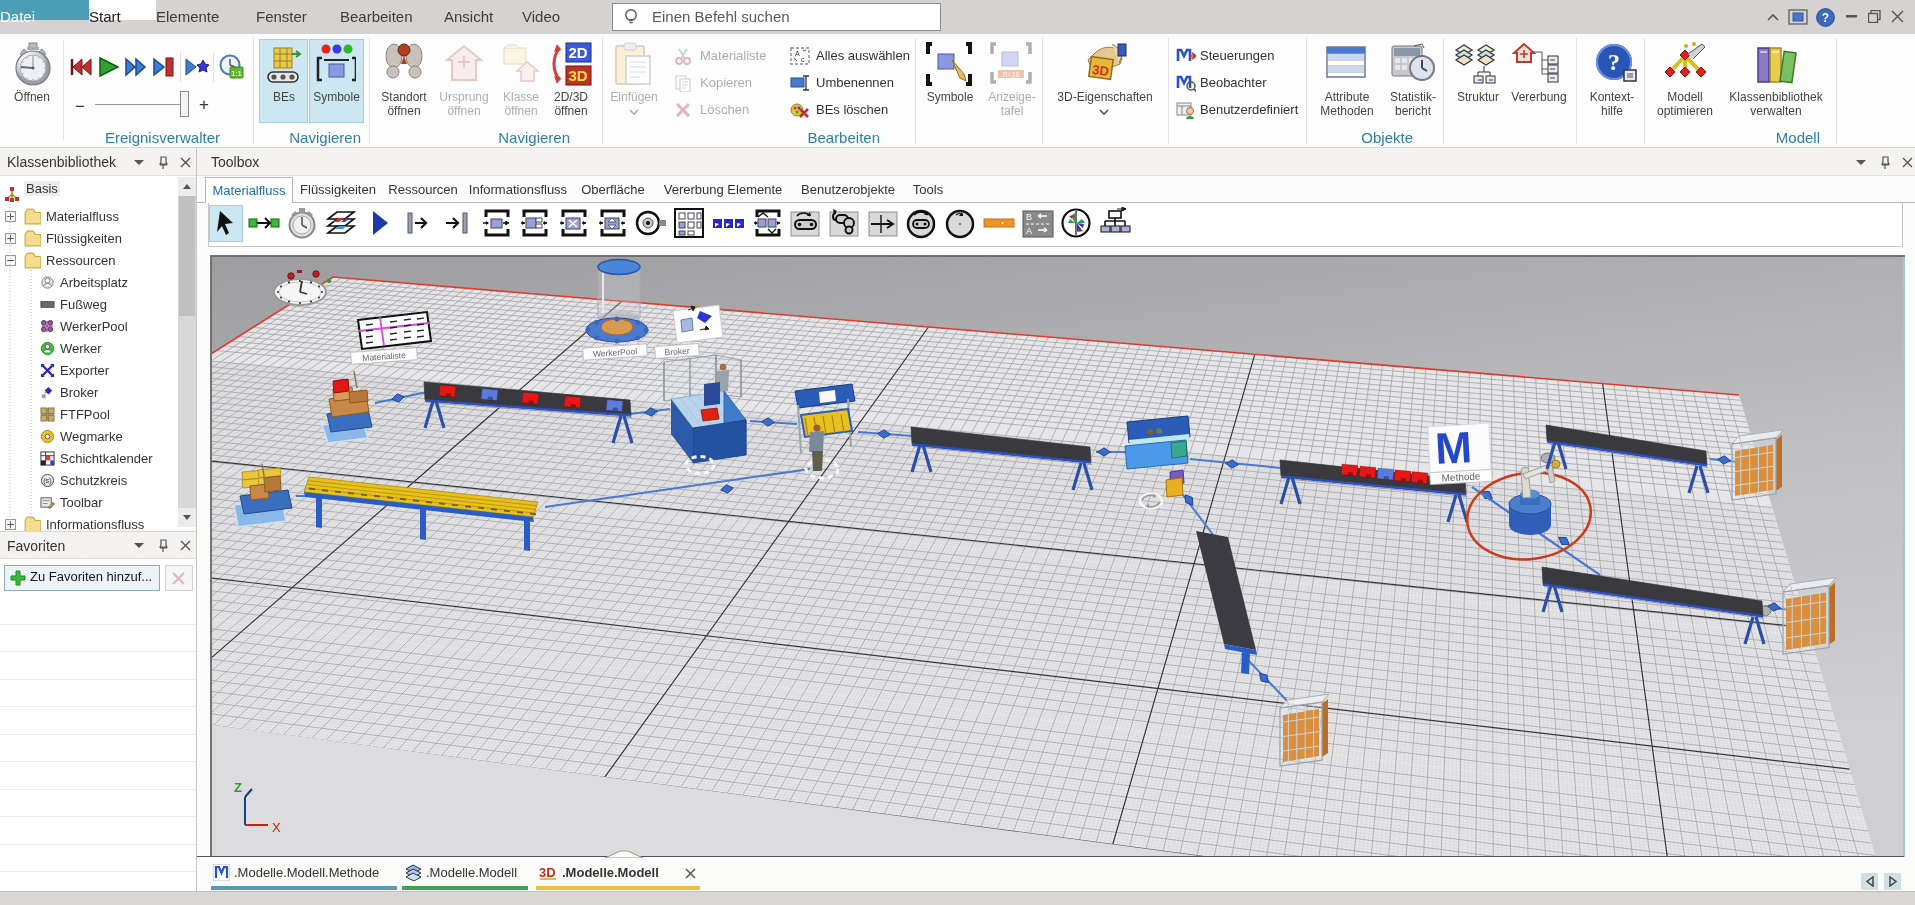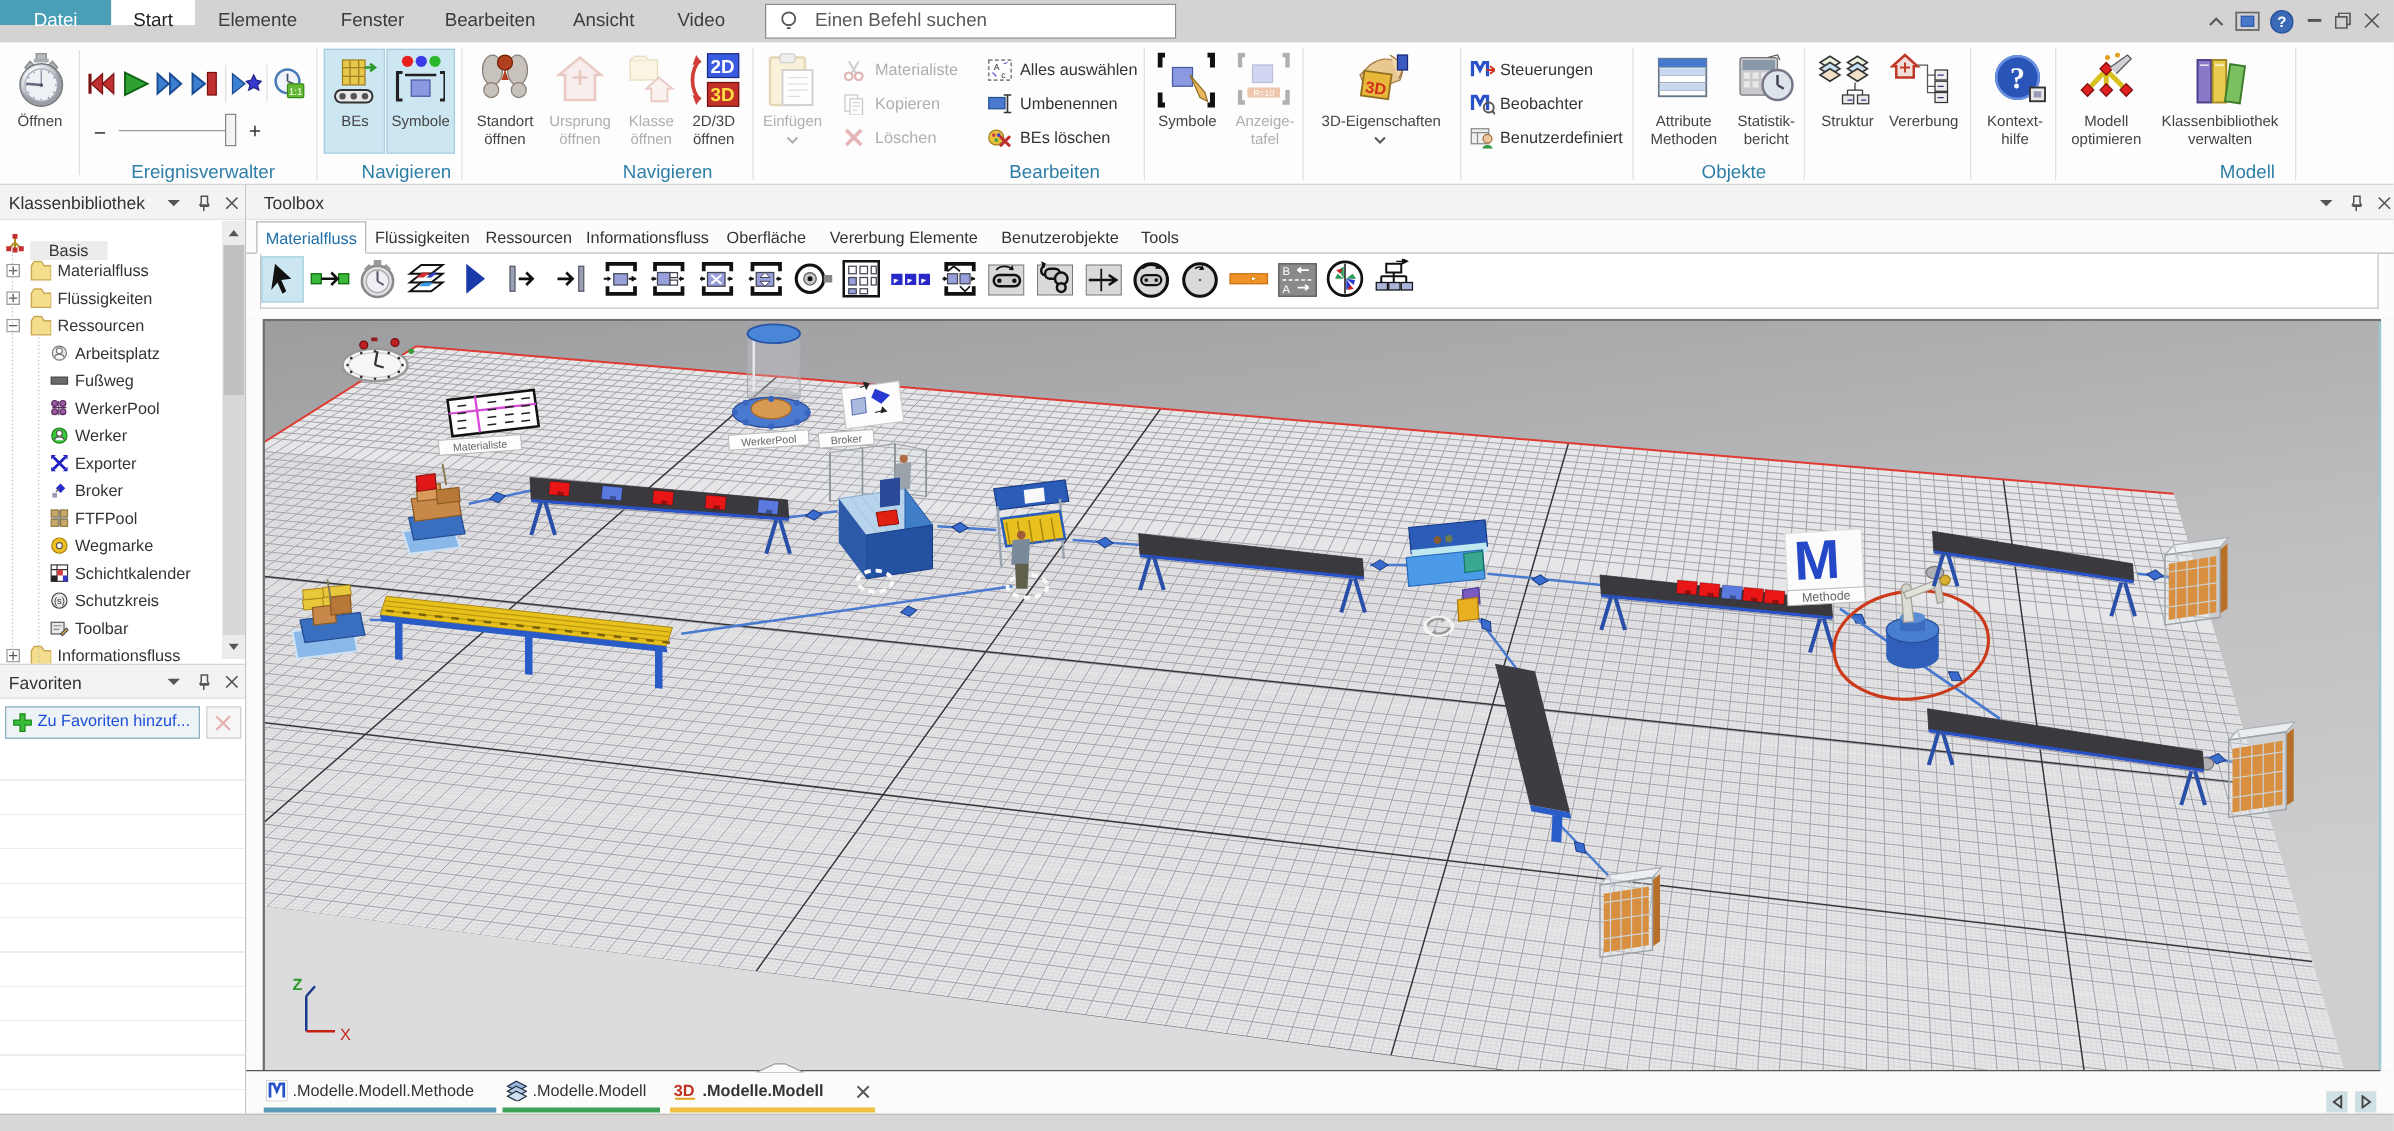--- a/index.html
+++ b/index.html
@@ -1,17 +1,17 @@
 <!DOCTYPE html>
 <html><head><meta charset="utf-8"><style>
 *{margin:0;padding:0;box-sizing:border-box}
 html,body{width:1915px;height:905px;overflow:hidden;font-family:"Liberation Sans",sans-serif;background:#e8e6e5}
 .abs{position:absolute}
 #tabbar{left:0;top:0;width:1915px;height:34px;background:#d5d3d2}
-.rtab{position:absolute;top:0;height:20px;line-height:34px;text-align:center;font-size:15px;color:#3c3c3c}
+.rtab{position:absolute;top:0;height:20px;line-height:34px;font-size:15px;color:#3c3c3c}
 #ribbon{left:0;top:34px;width:1915px;height:114px;background:#fdfdfd;border-bottom:1px solid #d8d6d5}
 .gsep{position:absolute;top:3px;height:140px;width:1px;background:#e2e0df}
 .glabel{position:absolute;top:95px;font-size:15px;color:#2e7fa8;text-align:right}
 .blabel{position:absolute;font-size:12px;color:#444;text-align:center;line-height:14px}
 
 .srow{position:absolute;font-size:12px;color:#444;height:16px;line-height:16px}
 #lpanel{left:0;top:148px;width:197px;height:743px;background:#fff;border-right:1px solid #c8c6c5}
 .phead{font-size:14px;color:#333;background:#f4f3f2}
 .tree{font-size:13px;color:#333}
 #toolbox{left:197px;top:148px;width:1718px;height:107px;background:#fcfcfc}
@@ -412,21 +412,21 @@
 <div class="abs" style="left:179px;top:48px;width:16px;height:120px;background:#c0c0c0"></div>
 <svg class="icn" style="left:4px;top:39px" width="16" height="16" viewBox="0 0 16 16">
       <path d="M8 2v5M8 7L3 12M8 7l5 5M8 7v6" stroke="#b09020" stroke-width="1.6"></path>
       <g fill="#c03030">
         <rect x="6" y="0" width="4" height="4"></rect>
         <rect x="1" y="10" width="4" height="4"></rect>
         <rect x="11" y="10" width="4" height="4"></rect>
         <rect x="6" y="11" width="4" height="4"></rect>
       </g>
     </svg>
-<div class="abs tree" style="left:24px;top:45px;background:#ececec;padding:0 15px">Basis</div>
+<div class="abs tree" style="left:24px;top:33px;background:#ececec;padding:0 2px">Basis</div>
 <svg class="icn" style="left:5px;top:63px" width="11" height="11" viewBox="0 0 10 10">
       <rect x="0.5" y="0.5" width="9" height="9" fill="#fff" stroke="#999"></rect>
       <path d="M2 5h6M5 2v6" stroke="#555"></path>
     </svg>
 <svg class="icn" style="left:24px;top:60px" width="17" height="17" viewBox="0 0 15 15">
       <path d="M1 4l2-3h5l2 3h5v10H1z" fill="#f5dd8e" stroke="#c8a850"></path>
     </svg>
 <div class="abs tree" style="left:46px;top:61px">Materialfluss</div>
 <svg class="icn" style="left:5px;top:85px" width="11" height="11" viewBox="0 0 10 10">
       <rect x="0.5" y="0.5" width="9" height="9" fill="#fff" stroke="#999"></rect>
@@ -539,21 +539,21 @@
 <svg class="icn" style="left:180px;top:392px" width="11" height="11" viewBox="0 0 11 11">
       <path d="M1 1l9 9M10 1l-9 9" stroke="#555" stroke-width="1.4"></path>
     </svg>
 <div class="abs" style="left:4px;top:417px;width:156px;height:26px;background:#eef3f6;border:1px solid #88aebc"></div>
 <div class="abs" style="left:0;top:449px;width:196px;height:292px;background:repeating-linear-gradient(180deg,#fff 0px,#fff 26.5px,#ececec 26.5px,#ececec 27.5px)"></div>
 <svg class="icn" style="left:10px;top:422px" width="16" height="16" viewBox="0 0 16 16">
       <rect x="6" y="1" width="4" height="14" fill="#3abb3a"></rect>
       <rect x="1" y="6" width="14" height="4" fill="#3abb3a"></rect>
       <path d="M6 1h4v5h5v4h-5v5H6v-5H1V6h5z" fill="none" stroke="#1a8a1a"></path>
     </svg>
-<div class="abs" style="left:30px;top:421px;font-size:13px;color:#1d4ed8">Zu Favoriten hinzuf...</div>
+<div class="abs" style="left:30px;top:421px;font-size:13px;color:#0f172a">Zu Favoriten hinzuf...</div>
 <div class="abs" style="left:165px;top:417px;width:28px;height:26px;background:#f6f6f6;border:1px solid #d0d0d0"></div>
 <svg class="icn" style="left:172px;top:424px" width="13" height="13" viewBox="0 0 13 13">
       <path d="M1 1l11 11M12 1L1 12" stroke="#e8b0b0" stroke-width="1.8"></path>
     </svg>
 </div>
 <div class="abs" id="toolbox">
 <div class="abs" style="left:0;top:0;width:1718px;height:28px;background:#f4f3f2;border-bottom:1px solid #e4e2e1"></div>
 <div class="abs" style="left:14px;top:0;height:28px;line-height:28px;font-size:14px;color:#333">Toolbox</div>
 <svg class="icn" style="left:1658px;top:11px" width="12" height="7" viewBox="0 0 12 7">
       <path d="M1 1l5 5 5-5z" fill="#555"></path>

